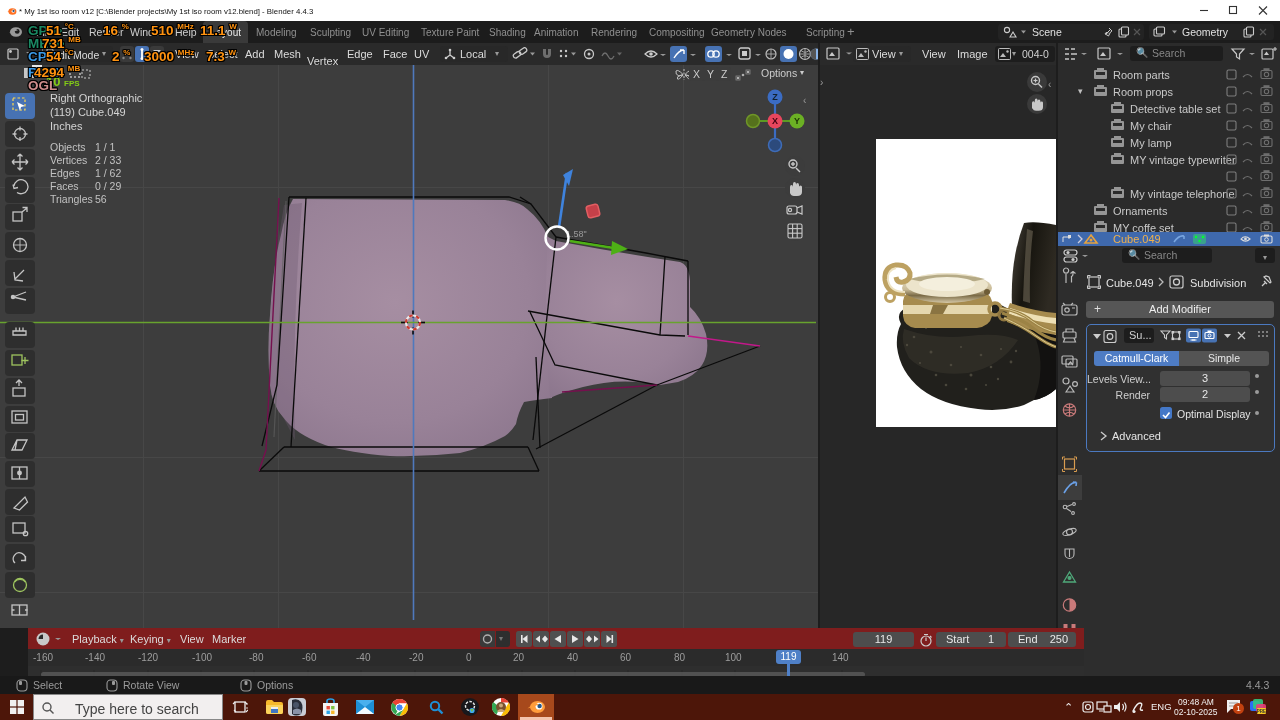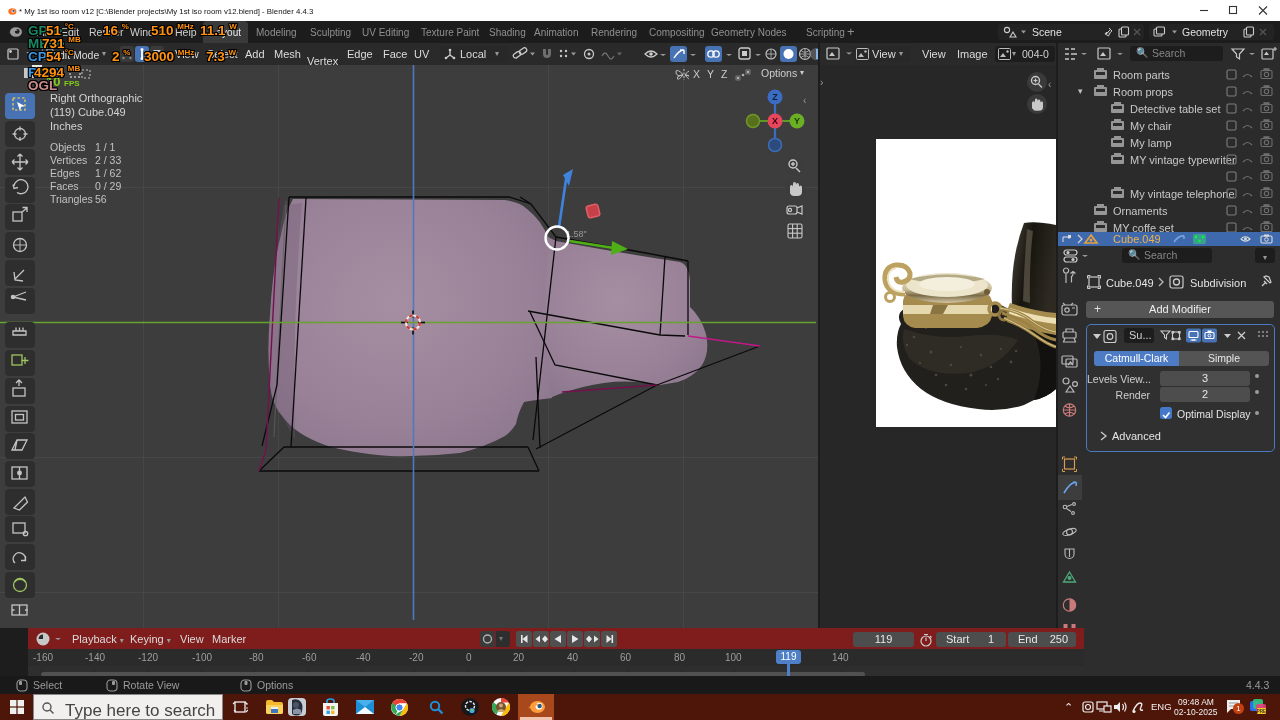--- a/index.html
+++ b/index.html
@@ -992,21 +992,21 @@
       <rect x="0" y="0" width="6.4" height="6.4" fill="#f0f0f0"></rect>
         <rect x="7.6" y="0" width="6.4" height="6.4" fill="#f0f0f0"></rect>
       <rect x="0" y="7.6" width="6.4" height="6.4" fill="#f0f0f0"></rect>
         <rect x="7.6" y="7.6" width="6.4" height="6.4" fill="#f0f0f0"></rect>
     </svg>
     <div class="abs" style="left:33px;top:0;width:190px;height:26px;background:#f2efef;border:1px solid #888">
       <svg class="abs" style="left:7px;top:6px" width="14" height="14" viewBox="0 0 14 14">
           <circle cx="6" cy="6" r="4" fill="none" stroke="#555" stroke-width="1.4"></circle>
           <line x1="9" y1="9" x2="12.5" y2="12.5" stroke="#555" stroke-width="1.4"></line>
         </svg>
-      <span style="position:absolute;left:31px;top:6px;color:#444;font-size:17px">Type here to search</span>
+      <span style="position:absolute;left:41px;top:6px;color:#444;font-size:14px">Type here to search</span>
     </div>
     <svg class="abs" style="left:232px;top:6px" width="16" height="15" viewBox="0 0 16 15">
       <rect x="3" y="2" width="10" height="10" fill="none" stroke="#eee" stroke-width="1.3"></rect>
       <path d="M1 4 l2 -2 m10 0 l2 2 m-13 6 l2 2 m10 0 l2 -2" stroke="#eee" stroke-width="1.1"></path>
       <circle cx="15" cy="4" r="0.8" fill="#eee"></circle>
         <circle cx="15" cy="8" r="0.8" fill="#eee"></circle>
     </svg>
 
     <svg class="abs" style="left:266px;top:6px" width="17" height="14" viewBox="0 0 17 14">
       <path d="M0 2 q0 -2 2 -2 l4 0 l2 2 l7 0 q2 0 2 2 l0 8 q0 2 -2 2 l-13 0 q-2 0 -2 -2 z" fill="#f7b92c"></path>

